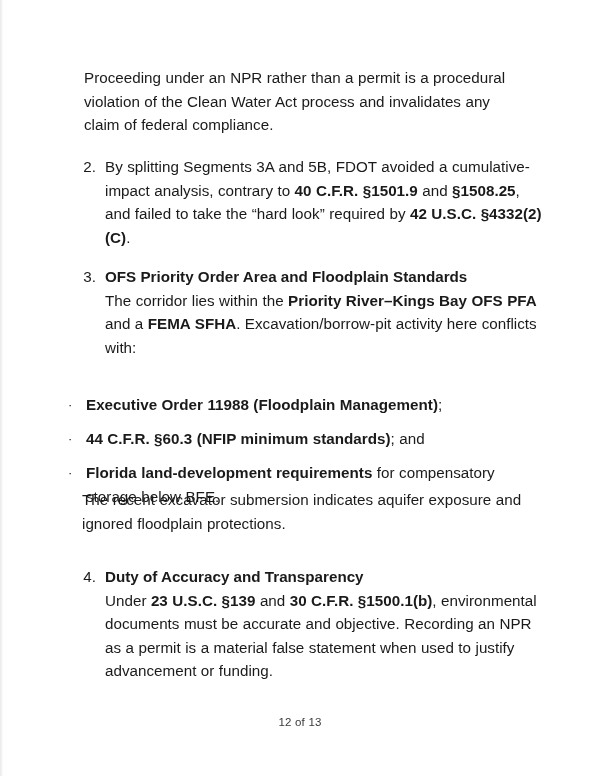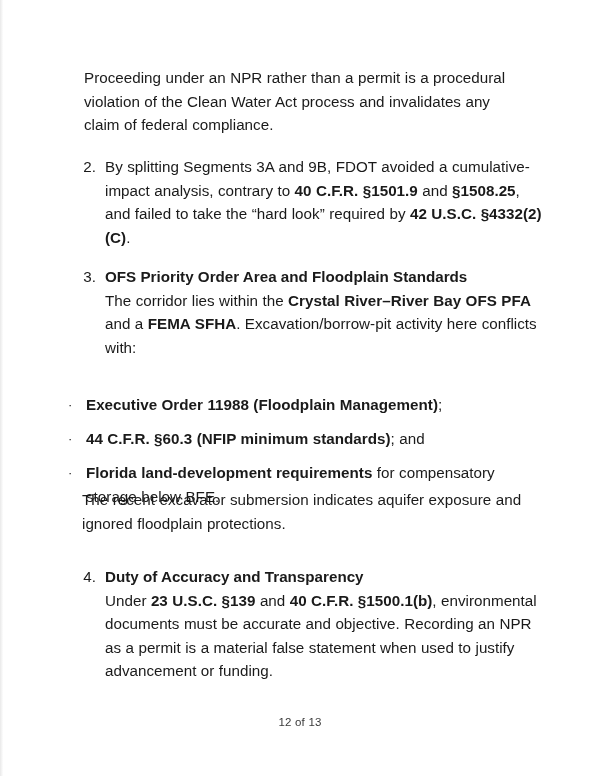--- a/index.html
+++ b/index.html
@@ -140,29 +140,29 @@
 <div class="scan-edge-left"></div>
 
 <div class="page">
   <div class="content">
 
     <div class="para intro"><span>Proceeding under an NPR rather than a permit is a procedural violation of the Clean Water Act process and invalidates any claim of federal compliance.</span></div>
 
     <div class="num-item" style="left:72px; top:155px;">
       <div class="num-marker">2.</div>
       <div class="num-body">
-        <div class="num-text para"><span>By splitting Segments 3A and 9B, FDOT avoided a cumulative-impact analysis, contrary to </span><b>40 C.F.R. §1501.9</b><span> and </span><b>§1508.25</b><span>, and failed to take the “hard look” required by </span><b>42 U.S.C. §4332(2)(C)</b><span>.</span></div>
+        <div class="num-text para"><span>By splitting Segments 3A and 5B, FDOT avoided a cumulative-impact analysis, contrary to </span><b>40 C.F.R. §1501.9</b><span> and </span><b>§1508.25</b><span>, and failed to take the “hard look” required by </span><b>42 U.S.C. §4332(2)(C)</b><span>.</span></div>
       </div>
     </div>
 
     <div class="num-item" style="left:72px; top:265px;">
       <div class="num-marker">3.</div>
       <div class="num-body">
         <div class="num-title">OFS Priority Order Area and Floodplain Standards</div>
-        <div class="num-text para"><span>The corridor lies within the </span><b>Crystal River–River Bay OFS PFA</b><span> and a </span><b>FEMA SFHA</b><span>. Excavation/borrow-pit activity here conflicts with:</span></div>
+        <div class="num-text para"><span>The corridor lies within the </span><b>Priority River–Kings Bay OFS PFA</b><span> and a </span><b>FEMA SFHA</b><span>. Excavation/borrow-pit activity here conflicts with:</span></div>
       </div>
     </div>
 
     <div class="bullet-item" style="left:68px; top:393px;">
       <div class="bullet-marker">·</div>
       <div class="bullet-body para"><b>Executive Order 11988 (Floodplain Management)</b><span>;</span></div>
     </div>
 
     <div class="bullet-item" style="left:68px; top:427px;">
       <div class="bullet-marker">·</div>
@@ -173,20 +173,20 @@
       <div class="bullet-marker">·</div>
       <div class="bullet-body para"><b>Florida land-development requirements</b><span> for compensatory storage below BFE.</span></div>
     </div>
 
     <div class="bullet-continuation para" style="top:488px;"><span>The recent excavator submersion indicates aquifer exposure and ignored floodplain protections.</span></div>
 
     <div class="num-item" style="left:72px; top:565px;">
       <div class="num-marker">4.</div>
       <div class="num-body">
         <div class="num-title">Duty of Accuracy and Transparency</div>
-        <div class="num-text para"><span>Under </span><b>23 U.S.C. §139</b><span> and </span><b>40 C.F.R. §1500.1(b)</b><span>, environmental documents must be accurate and objective. Recording an NPR as a permit is a material false statement when used to justify advancement or funding.</span></div>
+        <div class="num-text para"><span>Under </span><b>23 U.S.C. §139</b><span> and </span><b>30 C.F.R. §1500.1(b)</b><span>, environmental documents must be accurate and objective. Recording an NPR as a permit is a material false statement when used to justify advancement or funding.</span></div>
       </div>
     </div>
 
     <div class="footer">12 of 13</div>
 
   </div>
 </div>
 
 </body></html>

